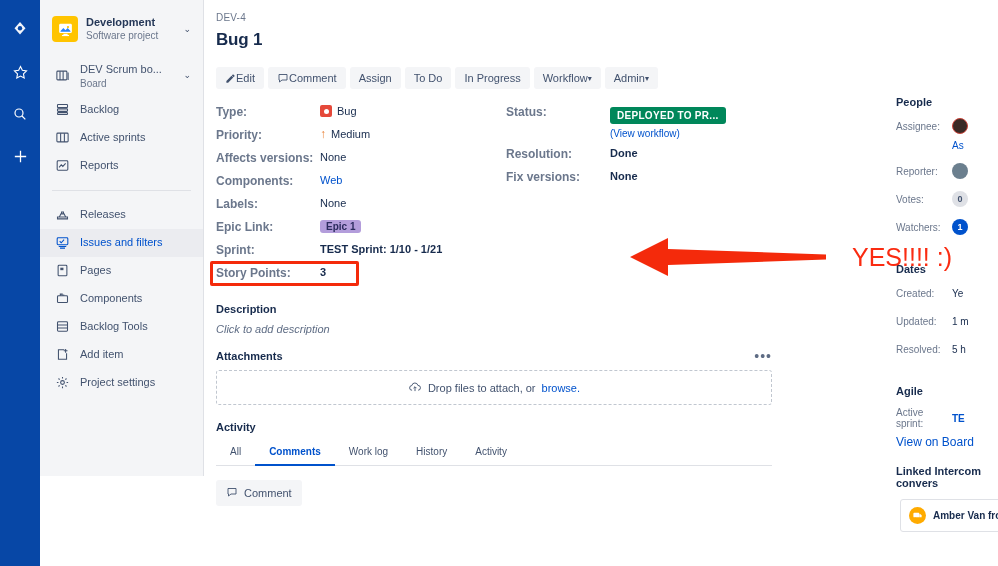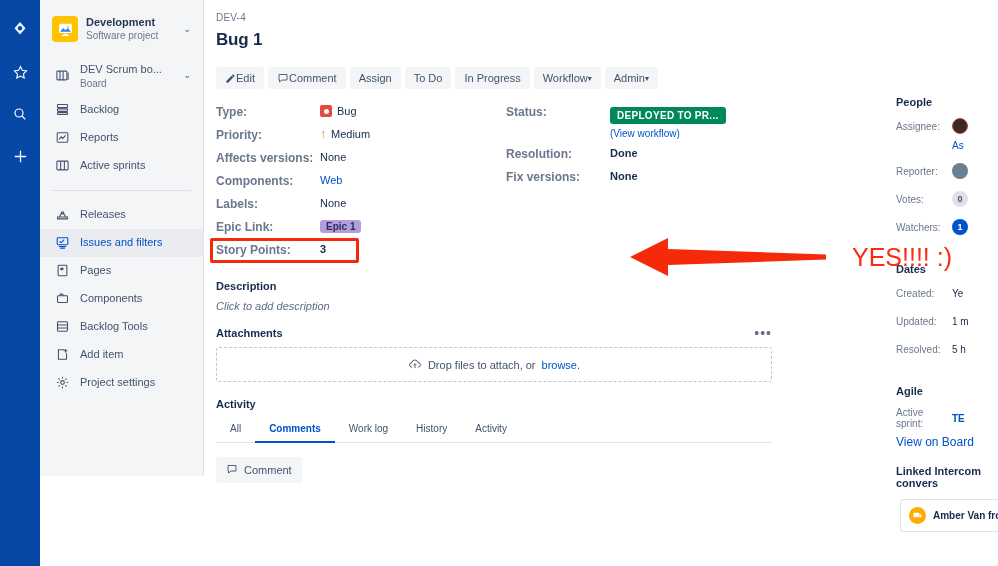--- a/index.html
+++ b/index.html
@@ -286,38 +286,38 @@
             </svg>
         </span>
         <div class="nav-text">
             <div class="nav-label">Backlog</div>
           </div>
       </div>
 
       <div class="nav-item">
         <span class="nav-ico">
           <svg width="15" height="15" viewBox="0 0 24 24" fill="none" stroke="currentColor" stroke-width="1.7">
+              <rect x="3" y="5" width="18" height="14" rx="1.5"></rect>
+              <path d="M9 5v14M15 5v14"></path>
+            </svg>
+        </span>
+        <div class="nav-text">
+            <div class="nav-label">Active sprints</div>
+          </div>
+      </div>
+
+      <div class="nav-item">
+        <span class="nav-ico">
+          <svg width="15" height="15" viewBox="0 0 24 24" fill="none" stroke="currentColor" stroke-width="1.7">
               <rect x="3.5" y="4.5" width="17" height="15" rx="1.5"></rect>
               <path d="M6.5 15l3.5-4 2.5 2.5 4.5-5"></path>
             </svg>
         </span>
         <div class="nav-text">
             <div class="nav-label">Reports</div>
-          </div>
-      </div>
-
-      <div class="nav-item">
-        <span class="nav-ico">
-          <svg width="15" height="15" viewBox="0 0 24 24" fill="none" stroke="currentColor" stroke-width="1.7">
-              <rect x="3" y="5" width="18" height="14" rx="1.5"></rect>
-              <path d="M9 5v14M15 5v14"></path>
-            </svg>
-        </span>
-        <div class="nav-text">
-            <div class="nav-label">Active sprints</div>
           </div>
       </div>
     </div>
 
     <div class="nav-sep"></div>
 
     <div class="nav-group">
       <div class="nav-item">
         <span class="nav-ico">
           <svg width="15" height="15" viewBox="0 0 24 24" fill="none" stroke="currentColor" stroke-width="1.7">
@@ -478,20 +478,24 @@
           <div class="frow">
             <div class="flabel">Labels:</div>
             <div class="fval">None</div>
           </div>
           <div class="frow">
             <div class="flabel">Epic Link:</div>
             <div class="fval">
               <span class="epic-badge">Epic 1</span>
             </div>
           </div>
+          <div class="frow">
+            <div class="flabel">Sprint:</div>
+            <div class="fval bold">TEST Sprint: 1/10 - 1/21</div>
+          </div>
           <div class="frow sp-row">
             <div class="sp-box"></div>
             <div class="flabel">Story Points:</div>
             <div class="fval bold">3</div>
           </div>
         </div>
 
         <div class="fcol-right">
           <div class="frow">
             <div class="flabel">Status:</div>

